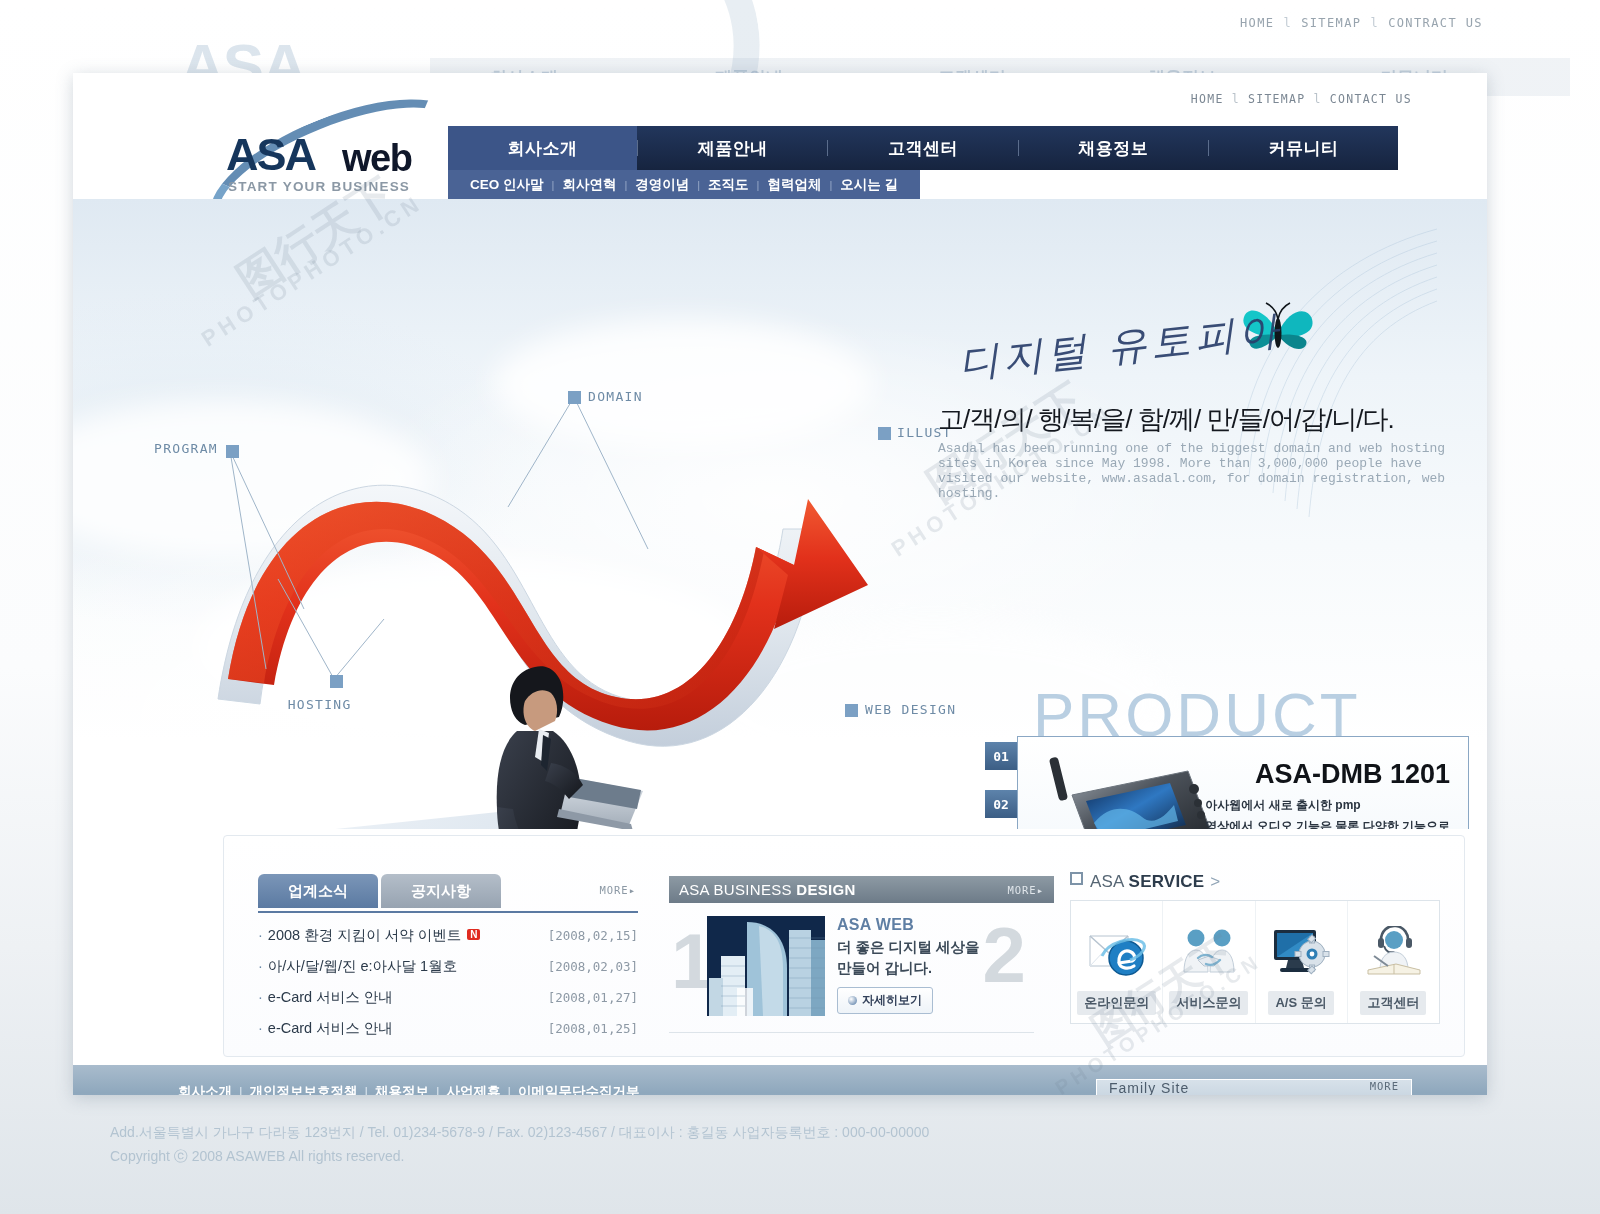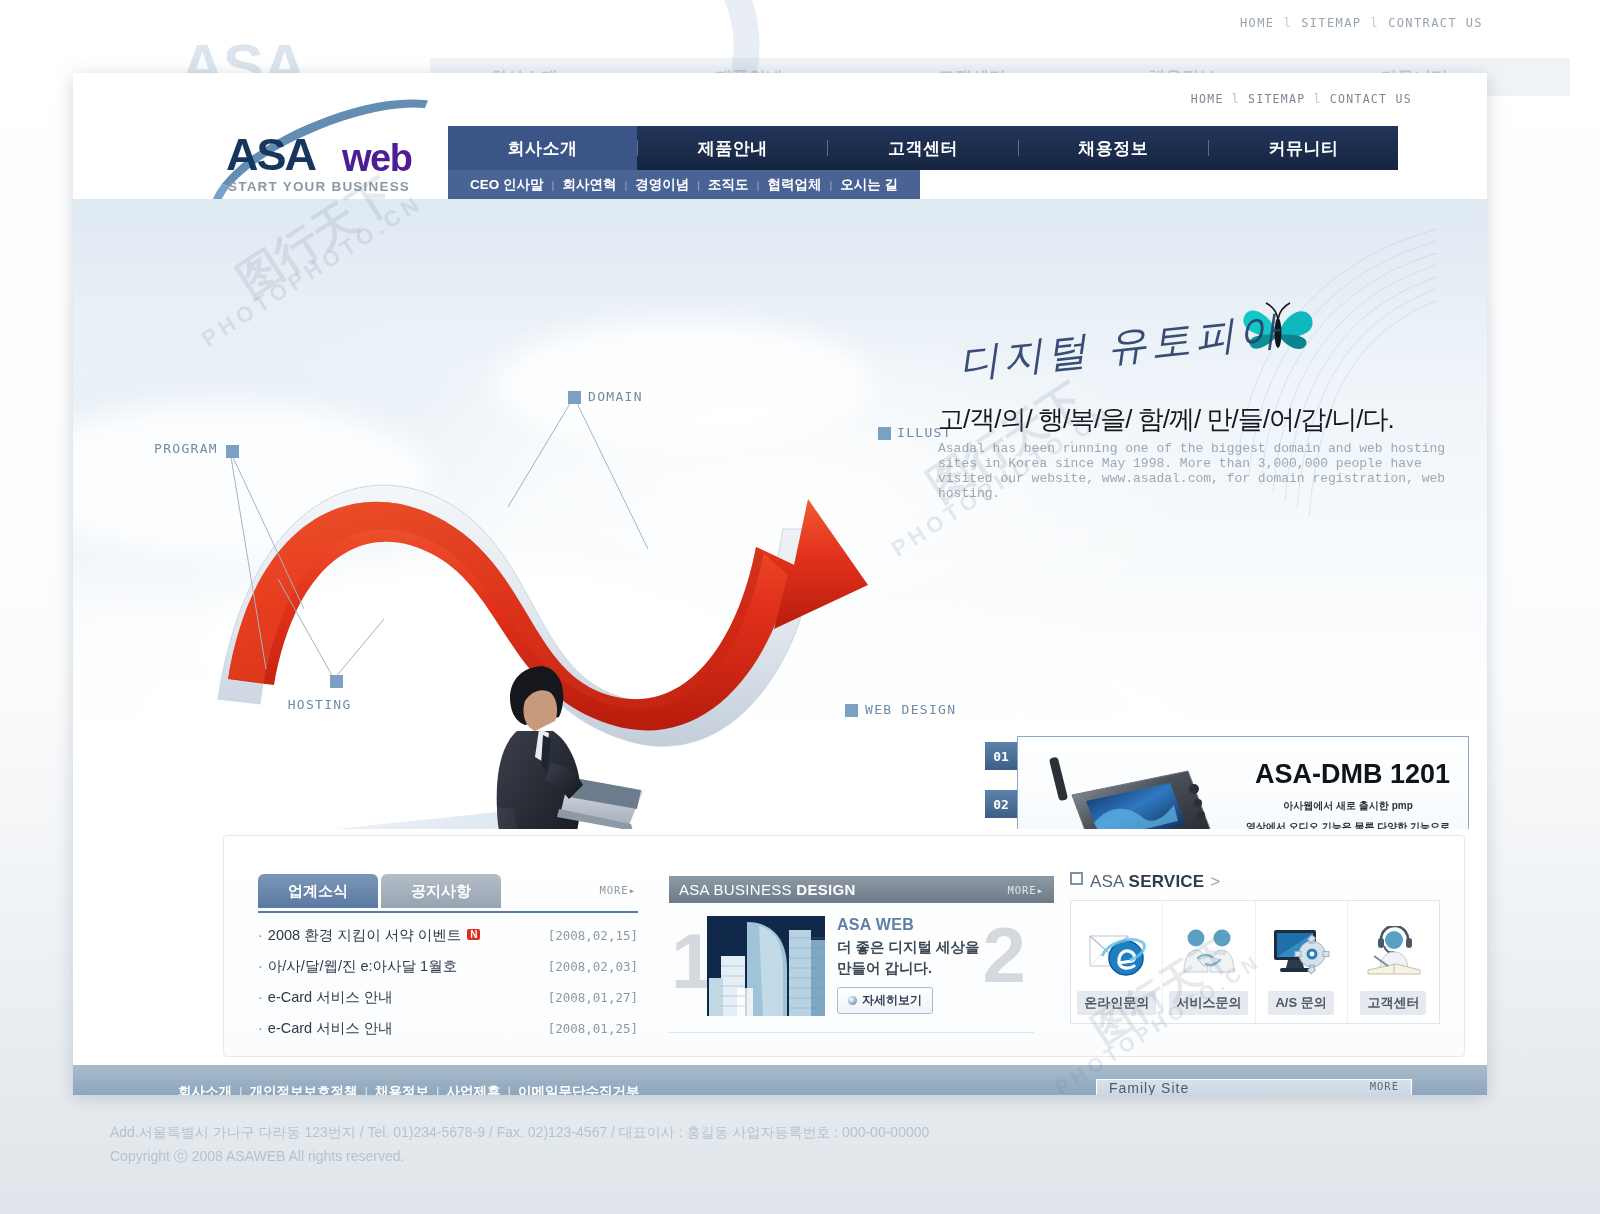--- a/index.html
+++ b/index.html
@@ -39,21 +39,21 @@
   #hdr-util .sep{color:#b9c2ca;padding:0 8px;}
 
   #logo{position:absolute;left:135px;top:48px;width:290px;height:72px;cursor:pointer;}
   #logo .arc{position:absolute;left:-6px;top:-4px;width:250px;height:86px;
     border:9px solid #4a7aa8;border-radius:50%;
     border-color:#4a7aa8 transparent transparent #5f93c0;
     transform:rotate(-22deg);opacity:.85;}
   #logo .asa{position:absolute;left:18px;top:8px;font-size:45px;font-weight:bold;
     color:#16365c;letter-spacing:-2px;}
   #logo .web{position:absolute;left:134px;top:16px;font-size:38px;font-weight:bold;
-    color:#4c1d95;letter-spacing:-1.5px;}
+    color:#0f172a;letter-spacing:-1.5px;}
   #logo .tag{position:absolute;left:20px;top:58px;font-size:13.5px;font-weight:bold;
     color:#8b98a5;letter-spacing:1.2px;}
 
   #gnb{position:absolute;left:375px;top:53px;width:950px;height:44px;
     background:linear-gradient(180deg,#22365c 0%,#16243f 100%);}
   #gnb-items{display:flex;height:44px;align-items:stretch;}
   .gnb-item{flex:1;display:flex;align-items:center;justify-content:center;
     color:#ffffff;font-size:17px;font-weight:bold;letter-spacing:.5px;cursor:pointer;position:relative;}
   .gnb-item.active{background:#3c5588;}
   .gnb-sep{width:1px;align-self:center;height:16px;background:#5b6d8c;}
@@ -101,21 +101,21 @@
   #product-box{position:absolute;left:944px;top:537px;width:450px;height:158px;
     border:1px solid #8aa7c4;background:linear-gradient(180deg,rgba(255,255,255,.92),rgba(240,246,251,.92));}
   #product-tabs{position:absolute;left:912px;top:543px;width:32px;}
   .ptab{width:32px;height:28px;margin-bottom:20px;display:flex;align-items:center;justify-content:center;
     color:#ffffff;font-size:13px;font-weight:bold;cursor:pointer;
     background:linear-gradient(180deg,#5d83ab 0%,#3c5e85 100%);
     font-family:"DejaVu Sans Mono","Liberation Mono",monospace;}
   .ptab.on{background:linear-gradient(180deg,#7ea6cc 0%,#4a74a0 100%);}
   #pmp{position:absolute;left:20px;top:14px;width:210px;height:128px;}
   #product-name{position:absolute;right:18px;top:22px;font-size:27px;font-weight:bold;color:#101318;}
-  #product-desc{position:absolute;right:18px;top:58px;text-align:center;font-size:10px;
+  #product-desc{position:absolute;right:18px;top:58px;text-align:left;font-size:12px;
     font-weight:bold;line-height:21px;color:#2a3440;}
   .more-btn{display:inline-flex;align-items:center;gap:5px;border:1px solid #a9bdd2;
     border-radius:3px;background:linear-gradient(180deg,#ffffff,#eef3f8);
     padding:4px 10px;font-size:12px;font-weight:bold;color:#33415a;cursor:pointer;}
   .more-btn .dot{width:9px;height:9px;border-radius:50%;
     background:radial-gradient(circle at 35% 35%,#ffffff,#4a72a0);display:inline-block;}
 
   
   #panels{position:absolute;left:150px;top:762px;width:1240px;height:220px;
     background:linear-gradient(180deg,#ffffff 0%,#fbfcfe 100%);
@@ -360,20 +360,21 @@
         <path d="M40,36 C50,50 64,54 68,46 C72,38 56,34 42,36 Z" fill="#0b858d"></path>
         <ellipse cx="40" cy="34" rx="3.5" ry="15" fill="#10161b"></ellipse>
         <path d="M40,20 C38,10 32,6 28,4" stroke="#10161b" stroke-width="1.6" fill="none"></path>
         <path d="M40,20 C42,10 48,6 52,4" stroke="#10161b" stroke-width="1.6" fill="none"></path>
       </svg>
       <div id="calli">디지털 유토피아</div>
       <div id="headline-main">고/객/의/ 행/복/을/ 함/께/ 만/들/어/갑/니/다.</div>
       <div id="headline-sub">Asadal has been running one of the biggest domain and web hosting sites in Korea since May 1998. More than 3,000,000 people have visited our website, www.asadal.com, for domain registration, web hosting.</div>
     </div>
 
+    <div id="product-title">PRODUCT</div>
 
     <div id="product-tabs">
       <div class="ptab">01</div>
       <div class="ptab">02</div>
       <div class="ptab on">03</div>
     </div>
 
     <div id="product-box">
       <svg id="pmp" viewBox="0 0 210 128">
         <defs>

